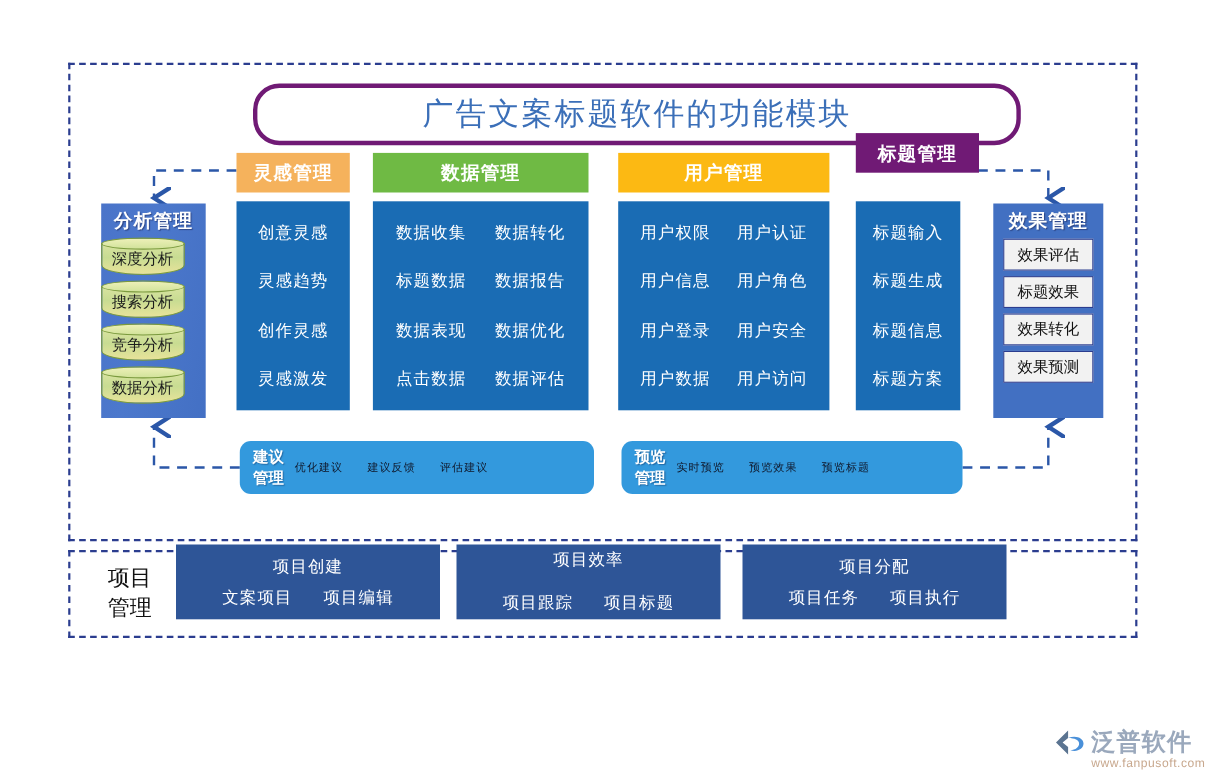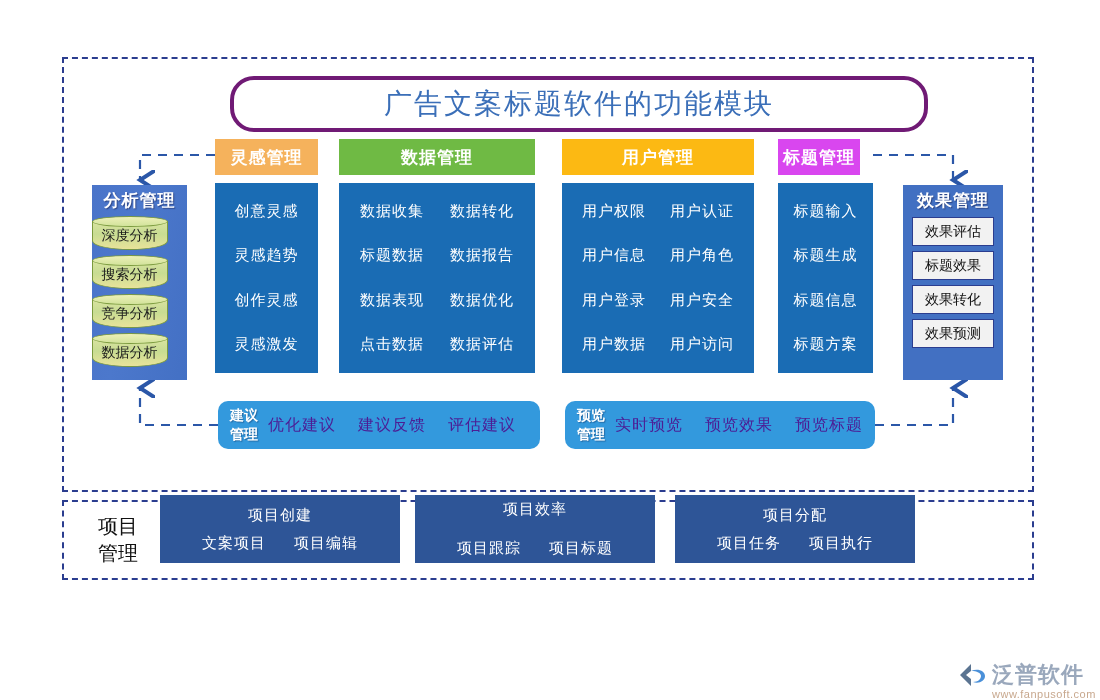--- a/index.html
+++ b/index.html
@@ -33,21 +33,21 @@
 
   
   .chip{
     position:absolute;height:36px;display:flex;align-items:center;
     justify-content:center;color:#ffffff;font-weight:bold;font-size:17px;
     letter-spacing:1px;white-space:nowrap;
   }
   .chip-inspiration{left:215px;top:139px;width:103px;background:#F5B25C;}
   .chip-data{left:339px;top:139px;width:196px;background:#6FBA44;}
   .chip-user{left:562px;top:139px;width:192px;background:#FCB913;}
-  .chip-heading{left:778px;top:139px;width:82px;background:#d946ef;}
+  .chip-heading{left:778px;top:121px;width:112px;background:#701a75;}
 
   
   .panel{
     position:absolute;background:#1A6CB4;display:grid;
     align-content:space-around;justify-items:center;
   }
   .panel .cell{
     color:#ffffff;font-size:15px;white-space:nowrap;letter-spacing:1px;
   }
   .panel-inspiration{left:215px;top:183px;width:103px;height:190px;
@@ -110,21 +110,21 @@
   .roundbar{
     position:absolute;height:48px;background:#3399DD;border-radius:10px;
     display:flex;align-items:center;padding-left:12px;box-sizing:border-box;
   }
   .roundbar-title{
     color:#ffffff;font-weight:bold;font-size:14px;line-height:19px;
     text-align:center;white-space:nowrap;text-shadow:1px 1px 1px rgba(20,60,110,.5);
   }
   .roundbar-items{display:flex;align-items:center;margin-left:10px;}
   .roundbar-items span{
-    color:#4c1d95;font-size:16px;white-space:nowrap;margin-right:22px;letter-spacing:1px;
+    color:#0f172a;font-size:10px;white-space:nowrap;margin-right:22px;letter-spacing:1px;
   }
   .bar-advice{left:218px;top:401px;width:322px;}
   .bar-preview{left:565px;top:401px;width:310px;}
 
   
   .proj-label{
     position:absolute;left:78px;top:505px;width:80px;height:70px;
     display:flex;flex-direction:column;align-items:center;justify-content:center;
     font-size:20px;color:#111111;line-height:27px;font-weight:normal;
   }

